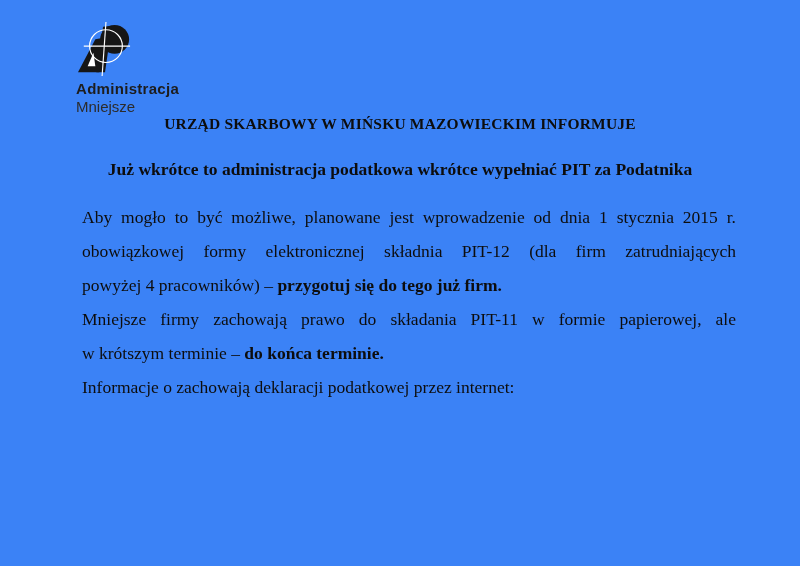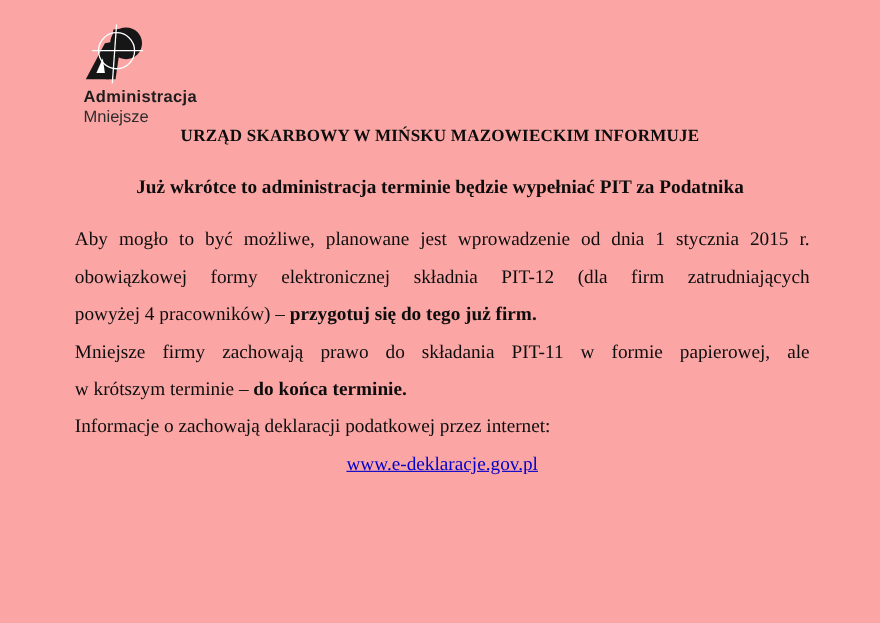--- a/index.html
+++ b/index.html
@@ -4,21 +4,21 @@
 <style>
   html, body {
     margin: 0;
     padding: 0;
     background: #ffffff;
   }
   .sheet {
     position: relative;
     width: 800px;
     height: 566px;
-    background: #fca5a5;
+    background: #3b82f6;
     overflow: hidden;
     font-family: "Liberation Serif", serif;
     color: #0d0d0d;
   }
 
   
   .logo {
     position: absolute;
     left: 76px;
     top: 22px;
@@ -62,21 +62,21 @@
   
   .bodytext {
     position: absolute;
     top: 200px;
     left: 68px;
     width: 668px;
     font-size: 17.5px;
     line-height: 34px;
   }
   .para { margin: 0; }
-  .line { text-align: left; white-space: nowrap; }
+  .line { text-align: left; white-space: nowrap; margin-left: 14px; }
   .line.j {
     white-space: normal;
     text-align: justify;
     text-align-last: justify;
   }
   .linkline {
     text-align: center;
     line-height: 34px;
   }
   .weblink {
@@ -115,35 +115,32 @@
           <line x1="31" y1="0" x2="27" y2="56"></line>
           <line x1="8" y1="25" x2="56" y2="25"></line>
         </g>
       </svg>
     </div>
     <div class="logo-line1">Administracja</div>
     <div class="logo-line2">Mniejsze</div>
   </div>
 
   <div class="title">URZĄD SKARBOWY W MIŃSKU MAZOWIECKIM INFORMUJE</div>
-  <div class="subtitle">Już wkrótce to administracja terminie będzie wypełniać PIT za Podatnika</div>
+  <div class="subtitle">Już wkrótce to administracja podatkowa wkrótce wypełniać PIT za Podatnika</div>
 
   <div class="bodytext">
 
     <div class="para">
         <div class="line j"><span>Aby mogło to być możliwe, planowane jest wprowadzenie od dnia 1 stycznia 2015 r.</span></div>
         <div class="line j"><span>obowiązkowej formy elektronicznej składnia PIT-12 (dla firm zatrudniających</span></div>
         <div class="line"><span>powyżej 4 pracowników) – </span><b>przygotuj się do tego już firm.</b></div>
       </div>
       <div class="para">
         <div class="line j"><span>Mniejsze firmy zachowają prawo do składania PIT-11 w formie papierowej, ale</span></div>
         <div class="line"><span>w krótszym terminie – </span><b>do końca terminie.</b></div>
       </div>
       <div class="para">
         <div class="line"><span>Informacje o zachowają deklaracji podatkowej przez internet:</span></div>
       </div>
-      <div class="linkline">
-      <a class="weblink">www.e-deklaracje.gov.pl</a>
-    </div>
   </div>
 
 
 </div>
 
 </body></html>

